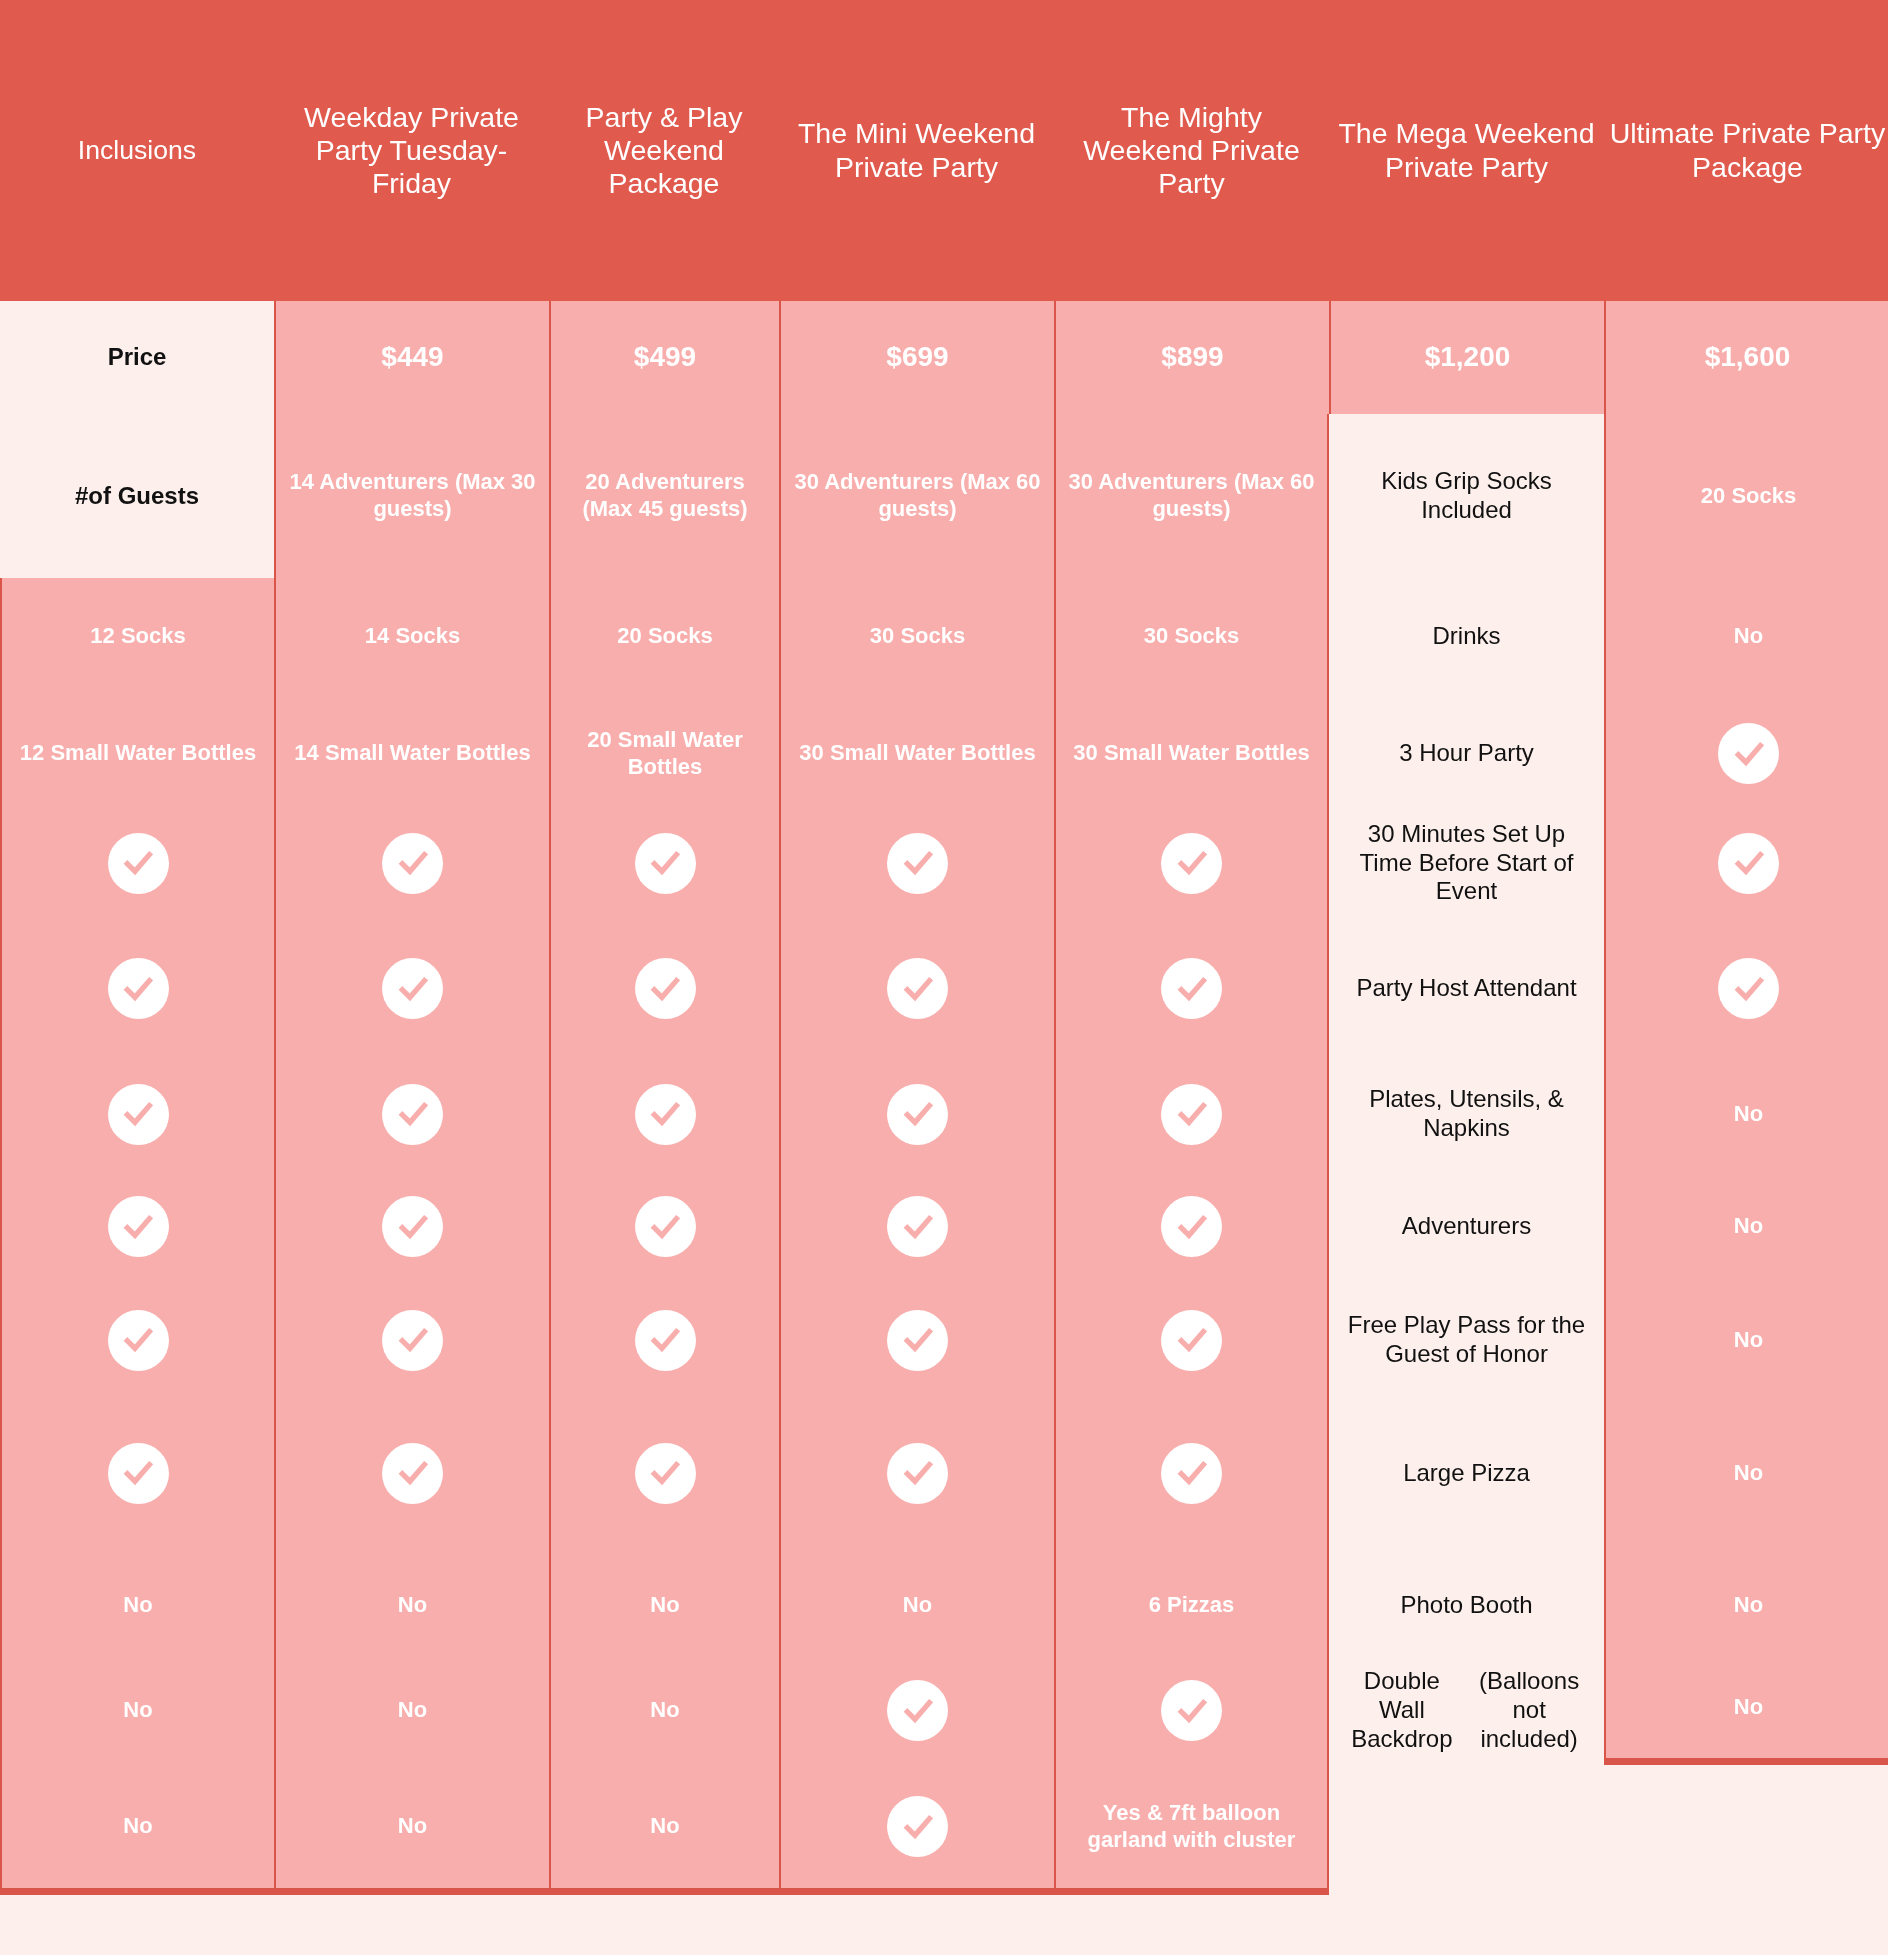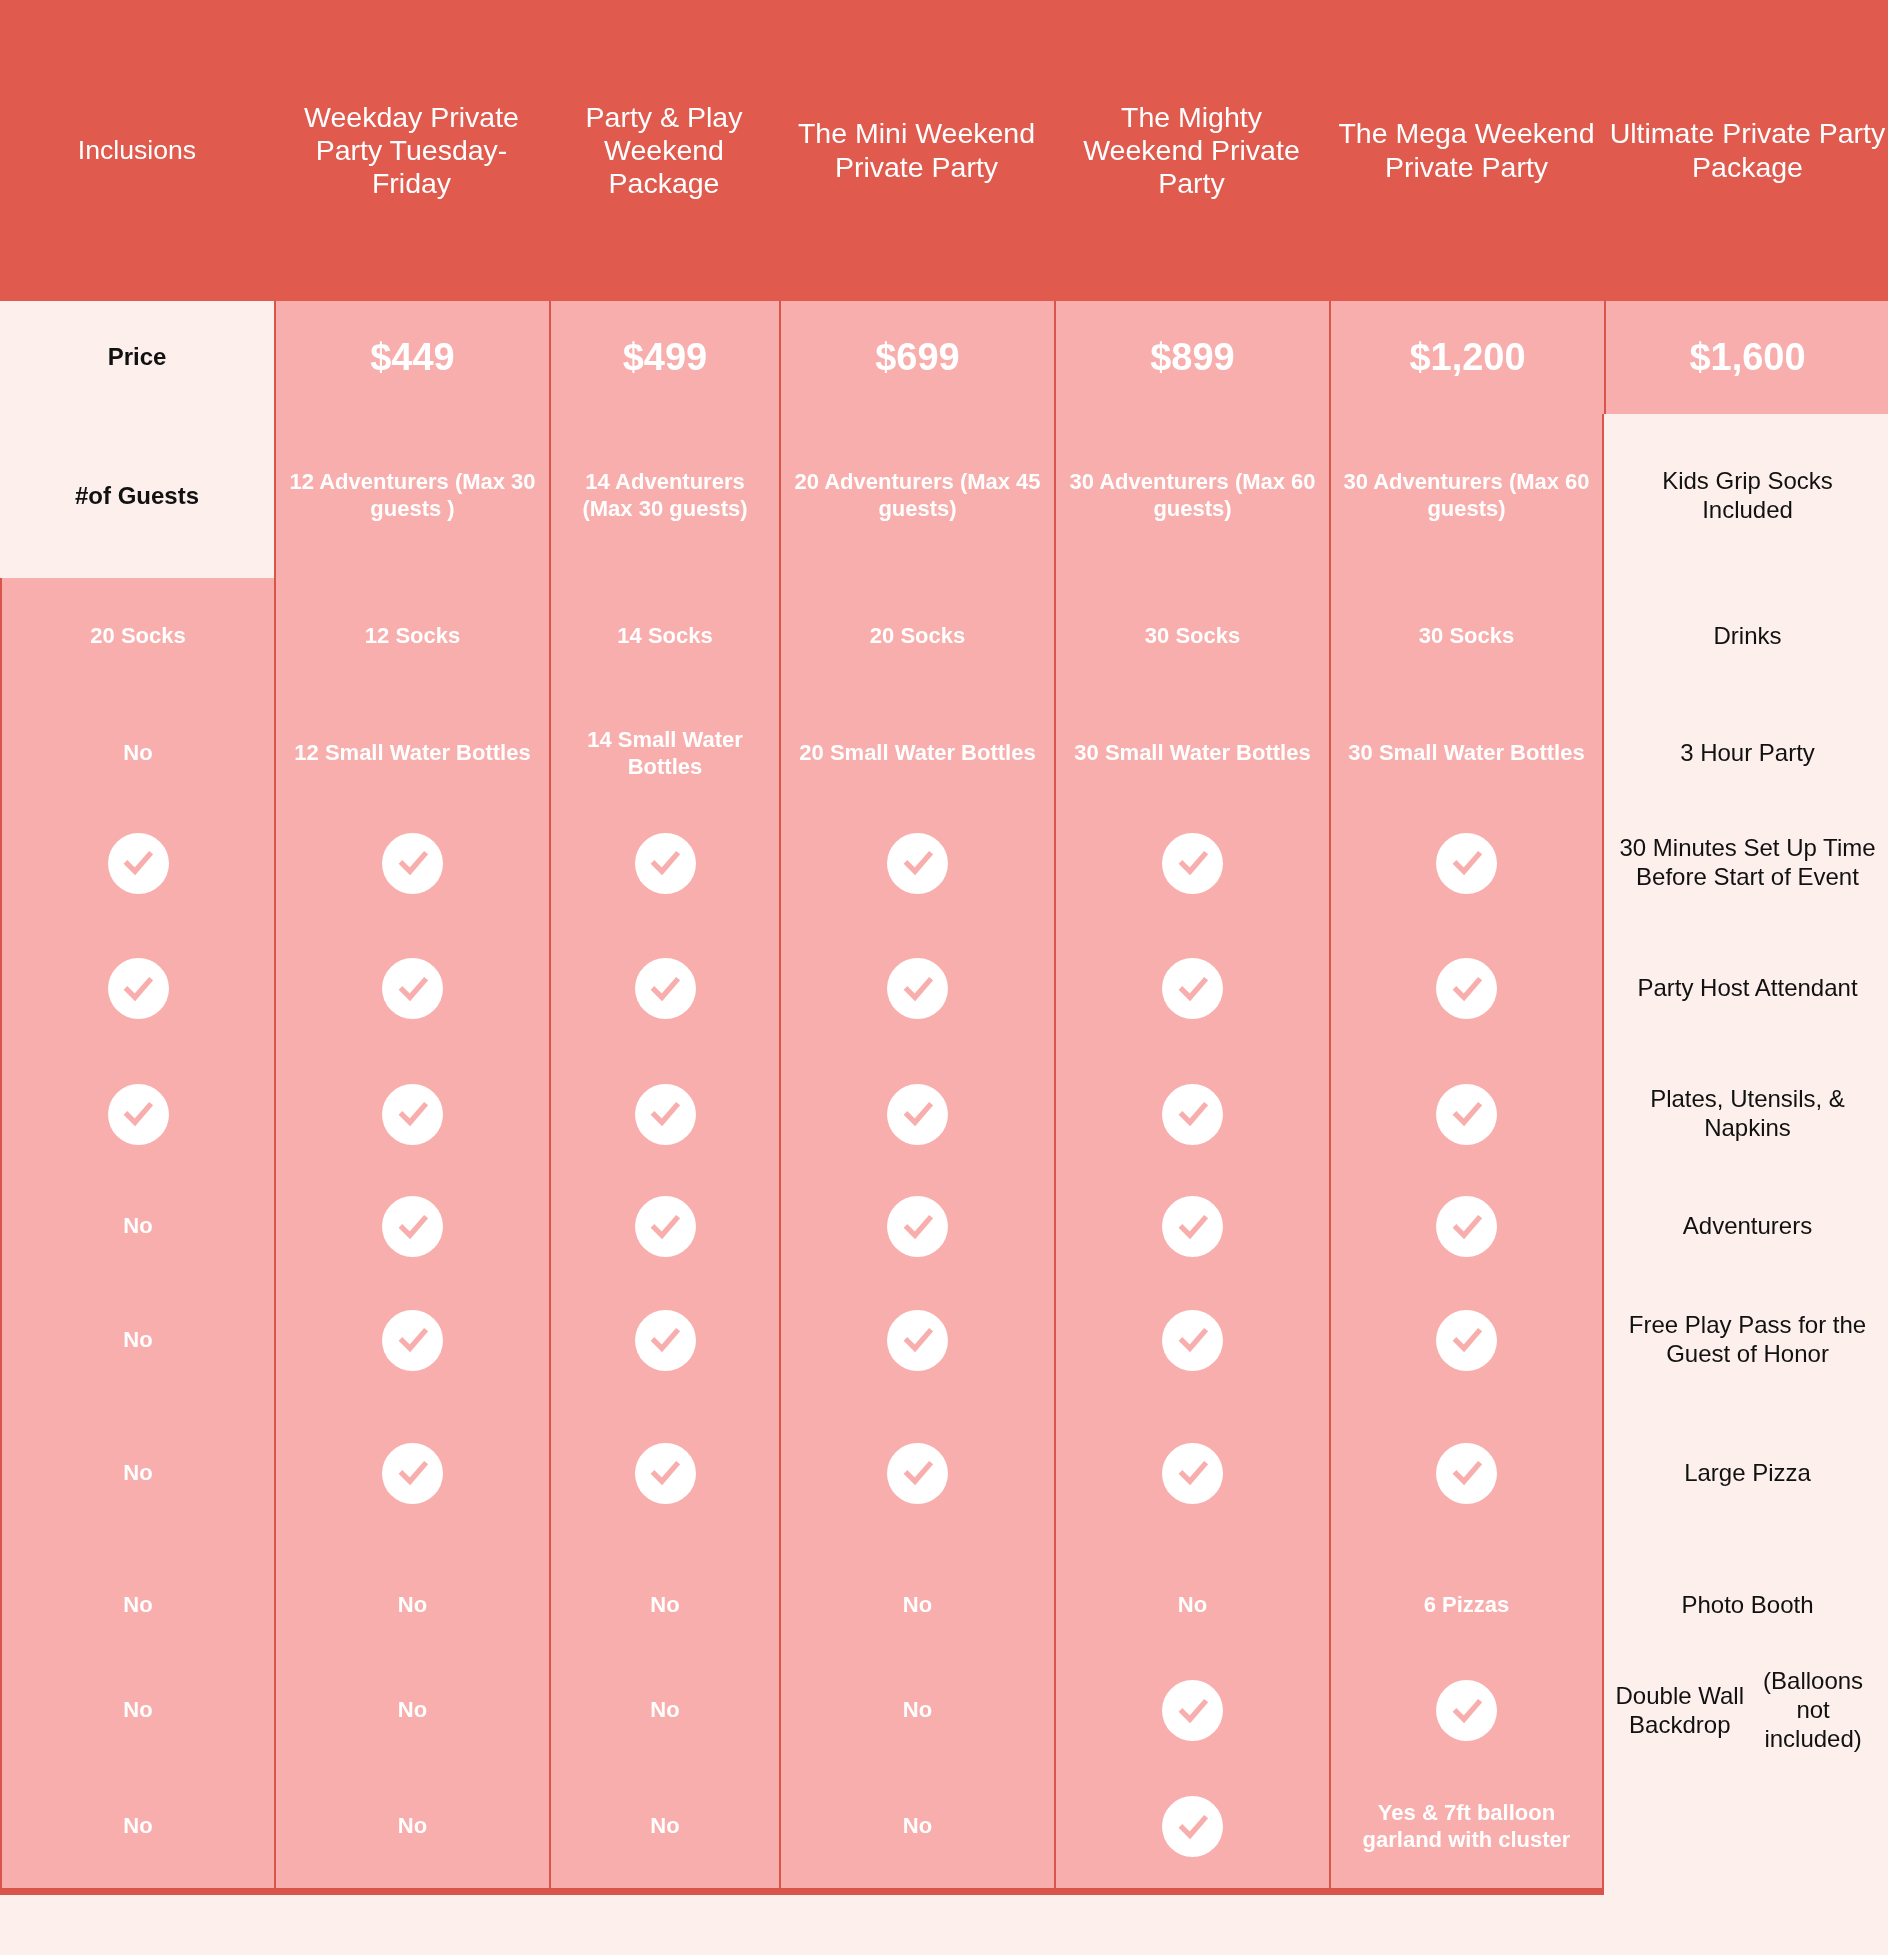--- a/index.html
+++ b/index.html
@@ -69,21 +69,21 @@
     display: flex;
     align-items: center;
     justify-content: center;
     text-align: center;
     padding: 0 6.3px;
     font-size: 22px;
     font-weight: 700;
     line-height: 1.22;
   }
   .cell.last { border-right: 2px solid #d9554a; }
-  .cell.price { font-size: 38px; }
+  .cell.price { font-size: 28px; }
   .cell.bot { border-bottom: 7px solid #d9554a; }
 
   
   .check {
     width: 61px;
     height: 61px;
     border-radius: 50%;
     background: #ffffff;
     display: flex;
     align-items: center;
@@ -106,21 +106,20 @@
     <div class="hdr hdr-col">The Mega Weekend Private Party</div>
     <div class="hdr hdr-col">Ultimate Private Party Package</div>
     <div class="rowlbl bold">Price</div>
     <div class="cell price">$449</div>
     <div class="cell price">$499</div>
     <div class="cell price">$699</div>
     <div class="cell price">$899</div>
     <div class="cell price">$1,200</div>
     <div class="cell price last">$1,600</div>
     <div class="rowlbl bold">#of Guests</div>
-    <div class="cell">12 Adventurers (Max 30 guests )</div>
     <div class="cell">14 Adventurers (Max 30 guests)</div>
     <div class="cell">20 Adventurers (Max 45 guests)</div>
     <div class="cell">30 Adventurers (Max 60 guests)</div>
     <div class="cell last">30 Adventurers (Max 60 guests)</div>
     <div class="rowlbl">Kids Grip Socks Included</div>
     <div class="cell">20 Socks</div>
     <div class="cell">12 Socks</div>
     <div class="cell">14 Socks</div>
     <div class="cell">20 Socks</div>
     <div class="cell">30  Socks</div>

